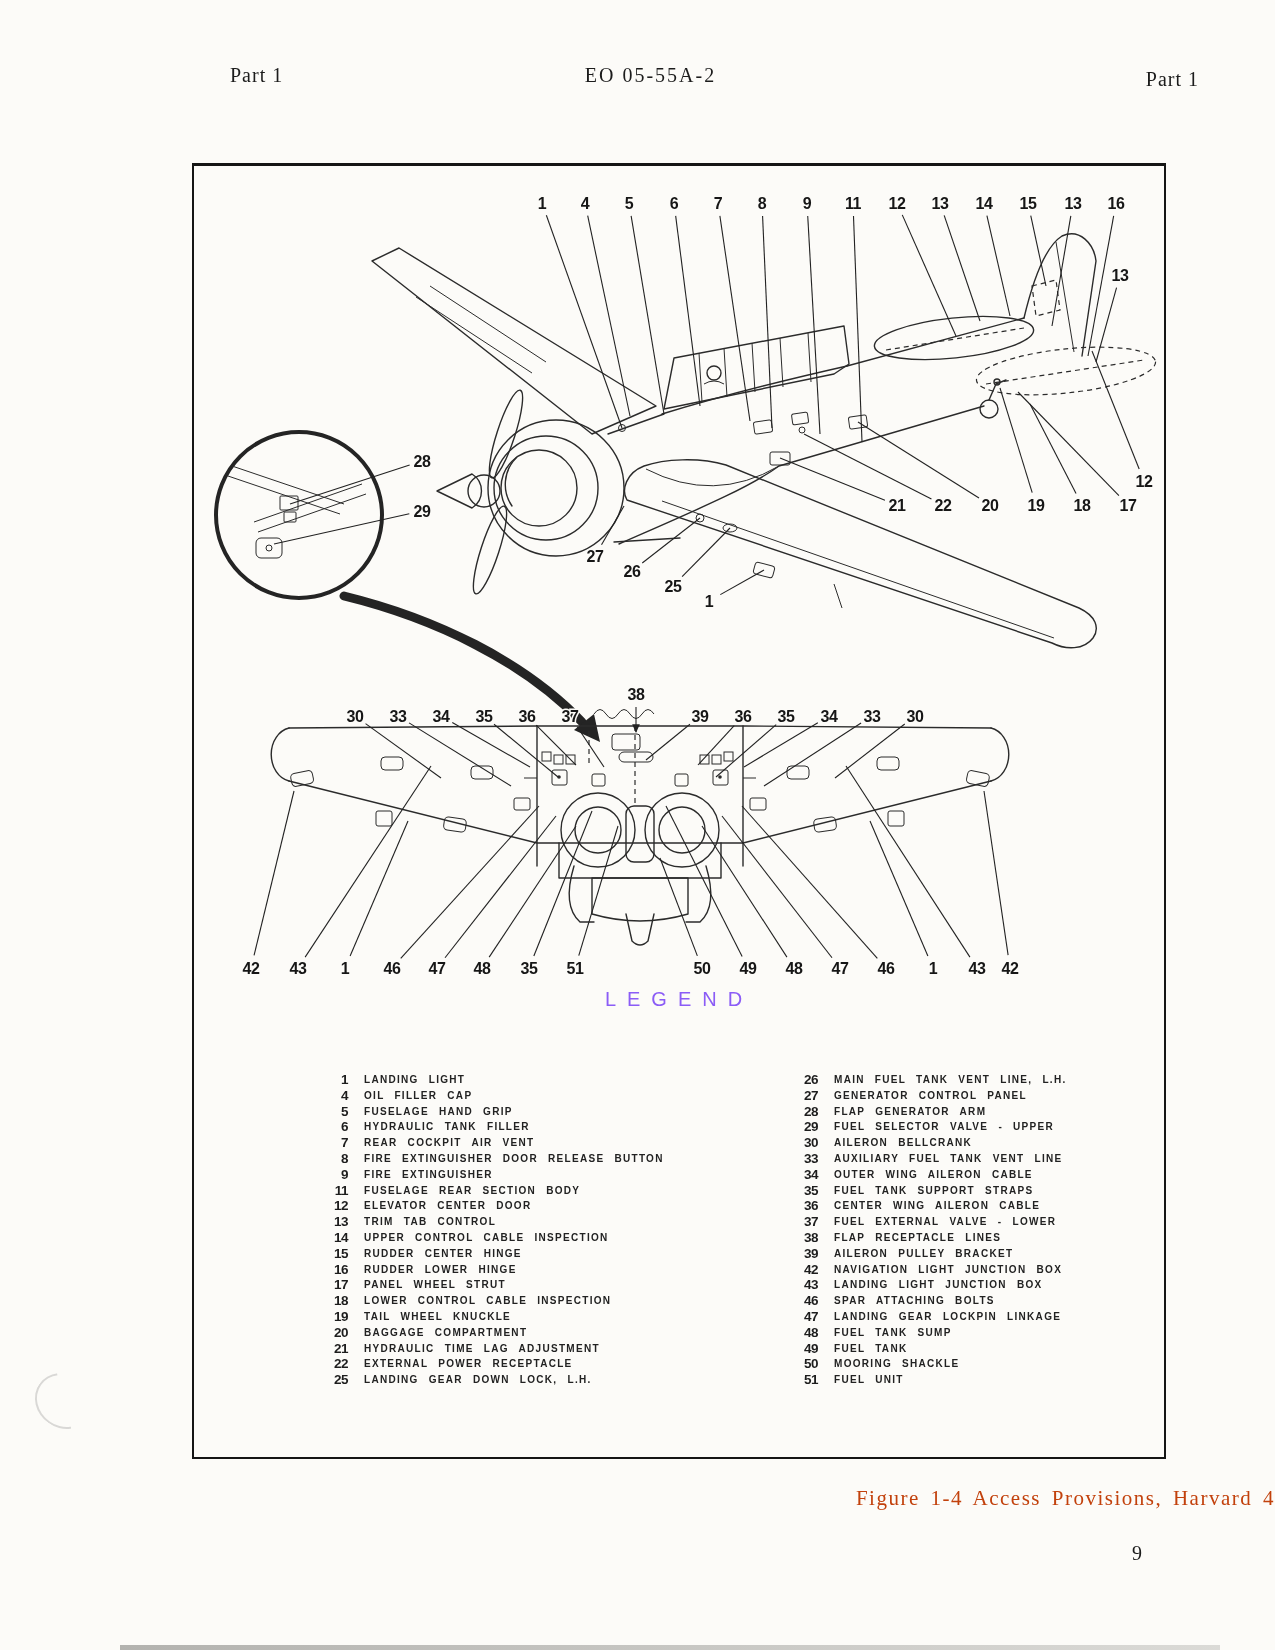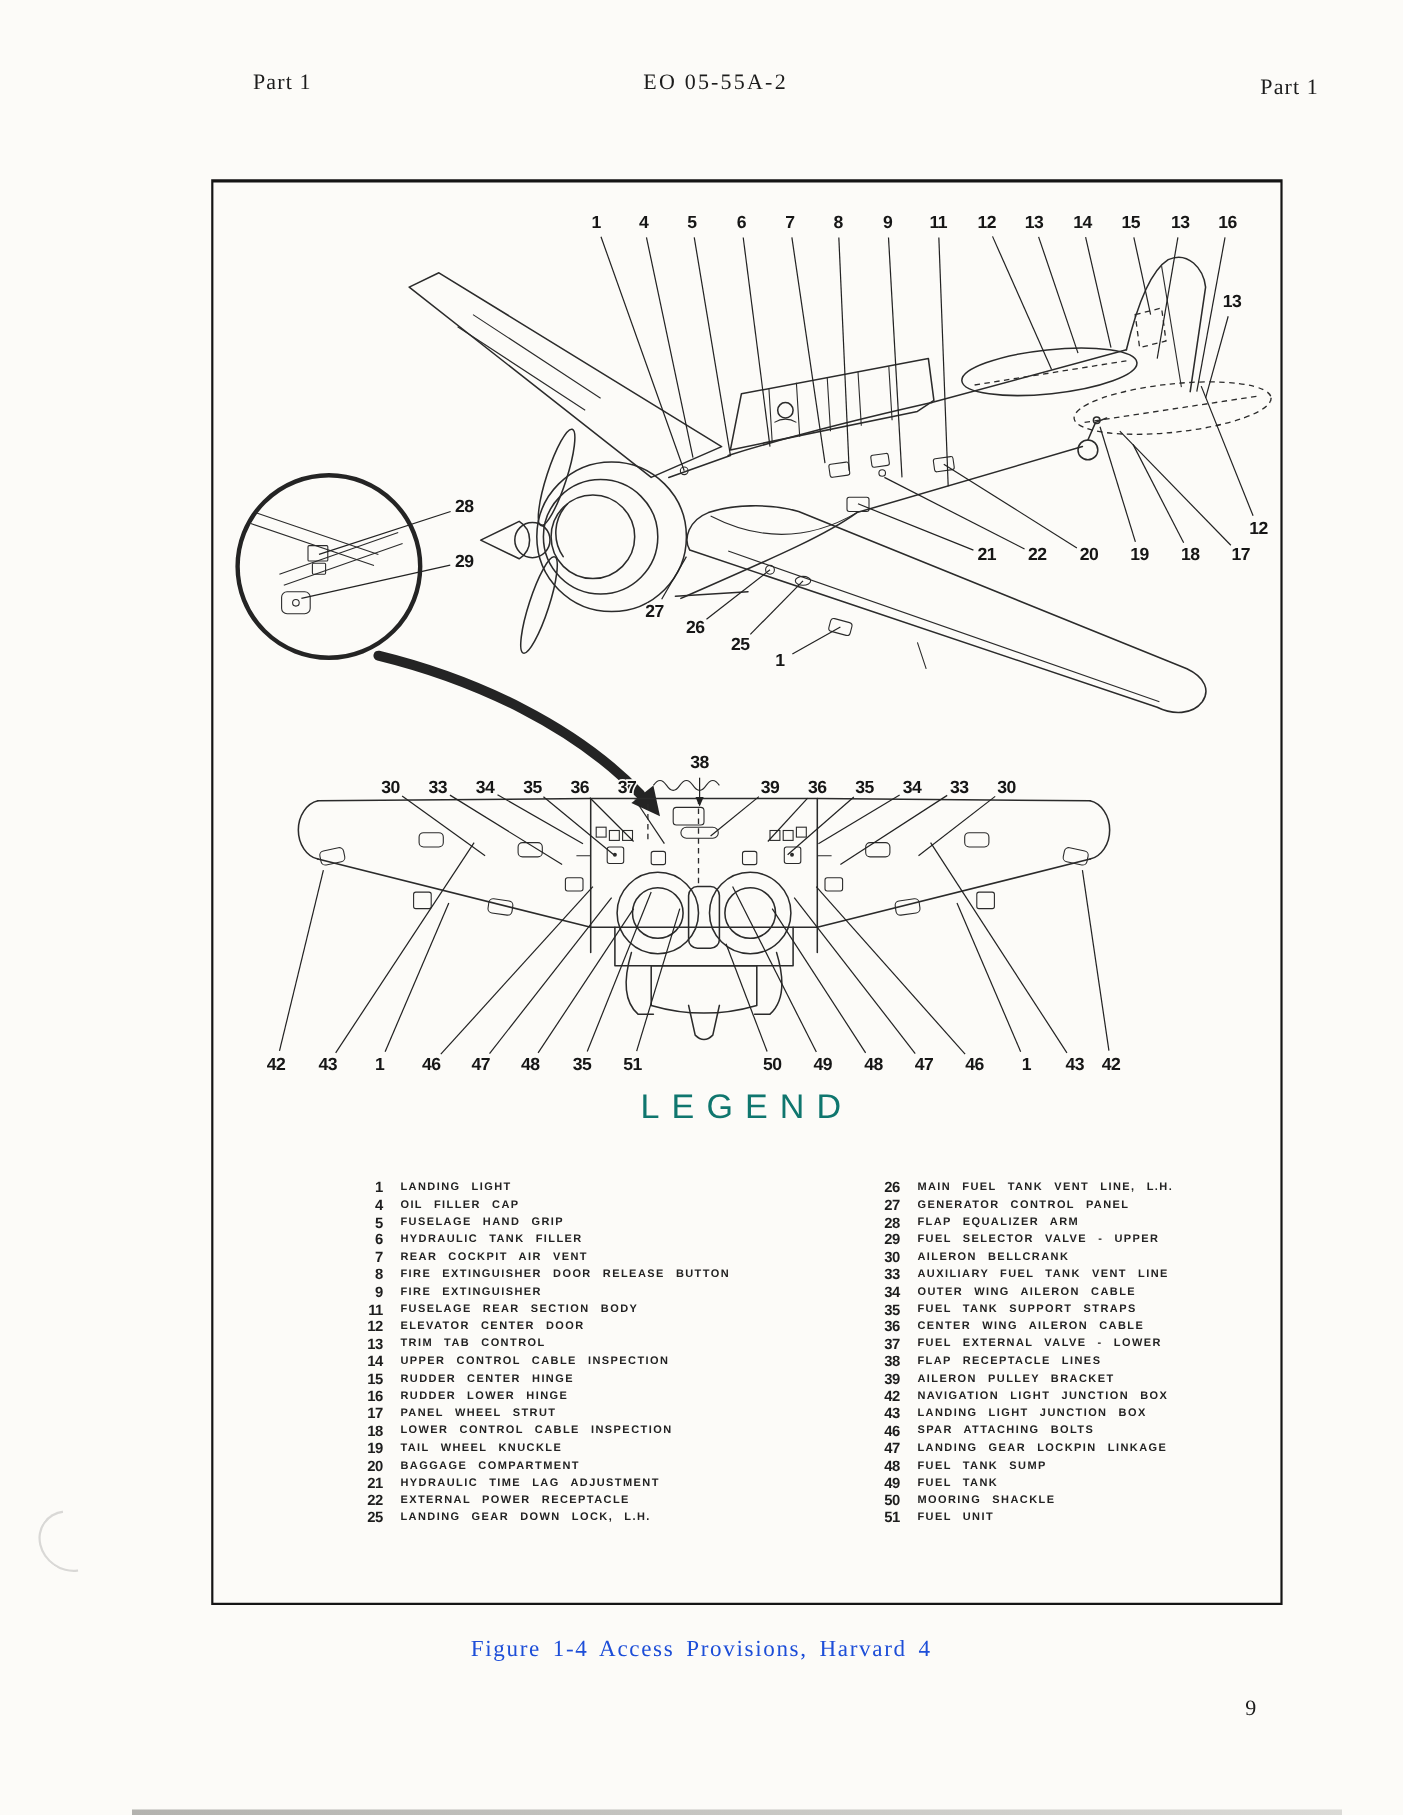--- a/index.html
+++ b/index.html
@@ -29,41 +29,41 @@
   .leader{stroke:#222;stroke-width:1.1;}
   .callout-num{
     font-family:"Liberation Sans",sans-serif;font-weight:700;font-size:16px;
     fill:#161616;text-anchor:middle;dominant-baseline:central;letter-spacing:-0.5px;
     paint-order:stroke;stroke:#fcfbf8;stroke-width:3px;
   }
 
   .legend{position:absolute;left:0;top:822px;width:100%;}
   .legend-title{
     text-align:center;font-family:"Liberation Sans",sans-serif;
-    font-size:31px;letter-spacing:11px;font-weight:500;color:#0f766e;
+    font-size:20px;letter-spacing:11px;font-weight:500;color:#8b5cf6;
   }
   .legend-cols{position:absolute;top:84px;left:0;right:0;}
   .legend-col{position:absolute;top:0;}
   .legend-col.left{left:128px;}
   .legend-col.right{left:598px;}
   .legend-row{display:flex;line-height:15.8px;white-space:nowrap;}
   .legend-num{
     width:26px;text-align:right;flex:0 0 26px;
     font-family:"Liberation Sans",sans-serif;font-weight:700;font-size:13.5px;color:#1d1d1d;
     letter-spacing:-0.5px;
   }
   .legend-label{
     margin-left:16px;
     font-family:"Liberation Sans",sans-serif;font-weight:600;font-size:10px;color:#222;
     letter-spacing:1.3px;word-spacing:6px;
   }
 
   .caption{
-    position:absolute;top:1486px;left:0;width:1275px;text-align:center;
-    font-size:21px;letter-spacing:1.5px;word-spacing:4px;color:#1d4ed8;
+    position:absolute;top:1486px;left:0;width:1275px;text-align:right;
+    font-size:21px;letter-spacing:1.5px;word-spacing:4px;color:#c2410c;
   }
   .page-number{position:absolute;top:1542px;left:1132px;font-size:20px;}
 
   .artifact-paren{
     position:absolute;left:34px;top:1374px;width:56px;height:50px;
     border:2px solid rgba(60,60,60,0.18);border-radius:50%;
     border-right-color:transparent;border-top-color:transparent;transform:rotate(35deg);
   }
   .artifact-bottom{
     position:absolute;left:120px;bottom:0;width:1100px;height:5px;
@@ -415,21 +415,21 @@
           <div class="legend-row">
             <span class="legend-num">26</span>
             <span class="legend-label">MAIN FUEL TANK VENT LINE, L.H.</span>
           </div>
           <div class="legend-row">
             <span class="legend-num">27</span>
             <span class="legend-label">GENERATOR CONTROL PANEL</span>
           </div>
           <div class="legend-row">
             <span class="legend-num">28</span>
-            <span class="legend-label">FLAP EQUALIZER ARM</span>
+            <span class="legend-label">FLAP GENERATOR ARM</span>
           </div>
           <div class="legend-row">
             <span class="legend-num">29</span>
             <span class="legend-label">FUEL SELECTOR VALVE - UPPER</span>
           </div>
           <div class="legend-row">
             <span class="legend-num">30</span>
             <span class="legend-label">AILERON BELLCRANK</span>
           </div>
           <div class="legend-row">

